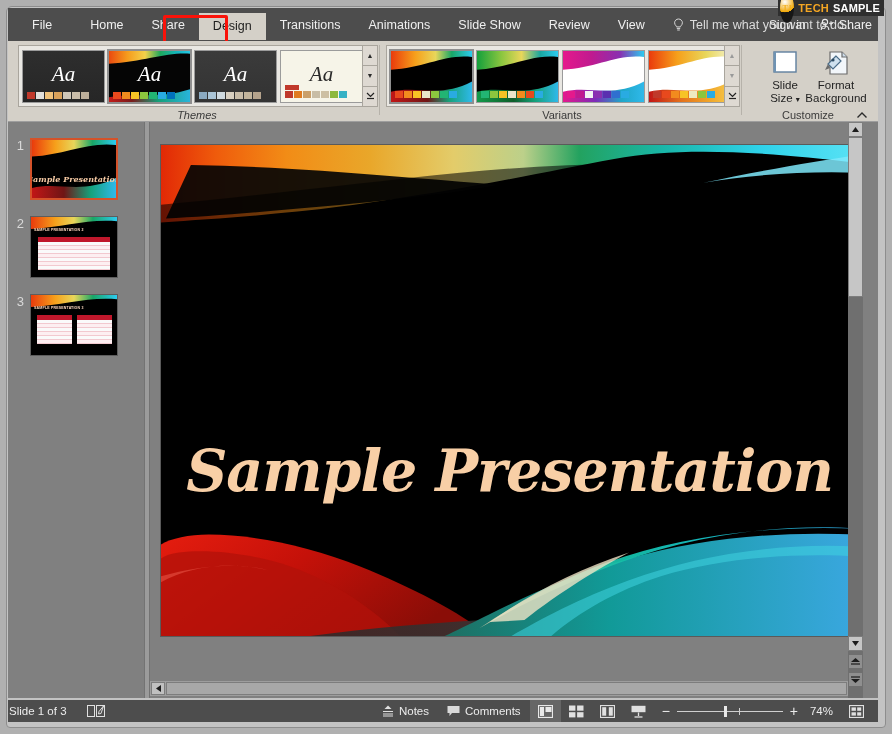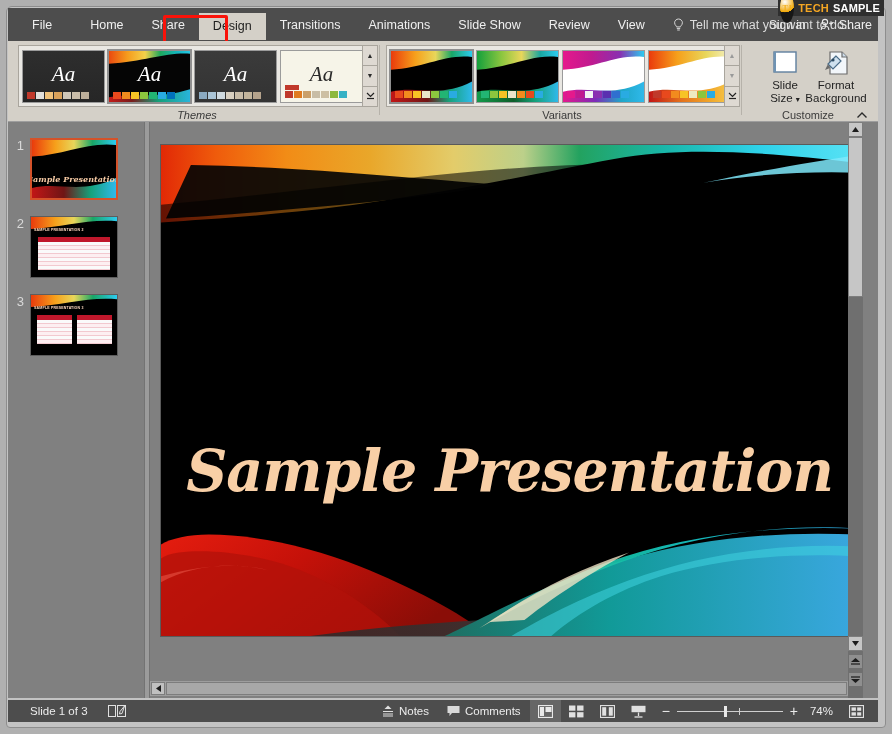--- a/index.html
+++ b/index.html
@@ -358,21 +358,21 @@
 
   
   .statusbar {
     position: absolute;
     left: 8px; top: 700px;
     width: 870px; height: 22px;
     background: #4d4d4d;
     display: flex; align-items: center;
     color: #ececec; font-size: 11.5px;
   }
-  .sb-left { display:flex; align-items:center; gap:20px; padding-left:22px; }
+  .sb-left { display:flex; align-items:center; gap:20px; padding-left:1px; }
   .sb-right { margin-left:auto; display:flex; align-items:center; height:22px; }
   .sb-item { display:flex; align-items:center; gap:5px; padding:0 9px; height:22px; cursor:default;}
   .viewbtn {
     width: 31px; height:22px;
     display:flex; align-items:center; justify-content:center;
   }
   .viewbtn.active { background:#666666; }
   .zoom-wrap { display:flex; align-items:center; gap:7px; padding:0 8px; }
   .zoom-track {
     position:relative;

